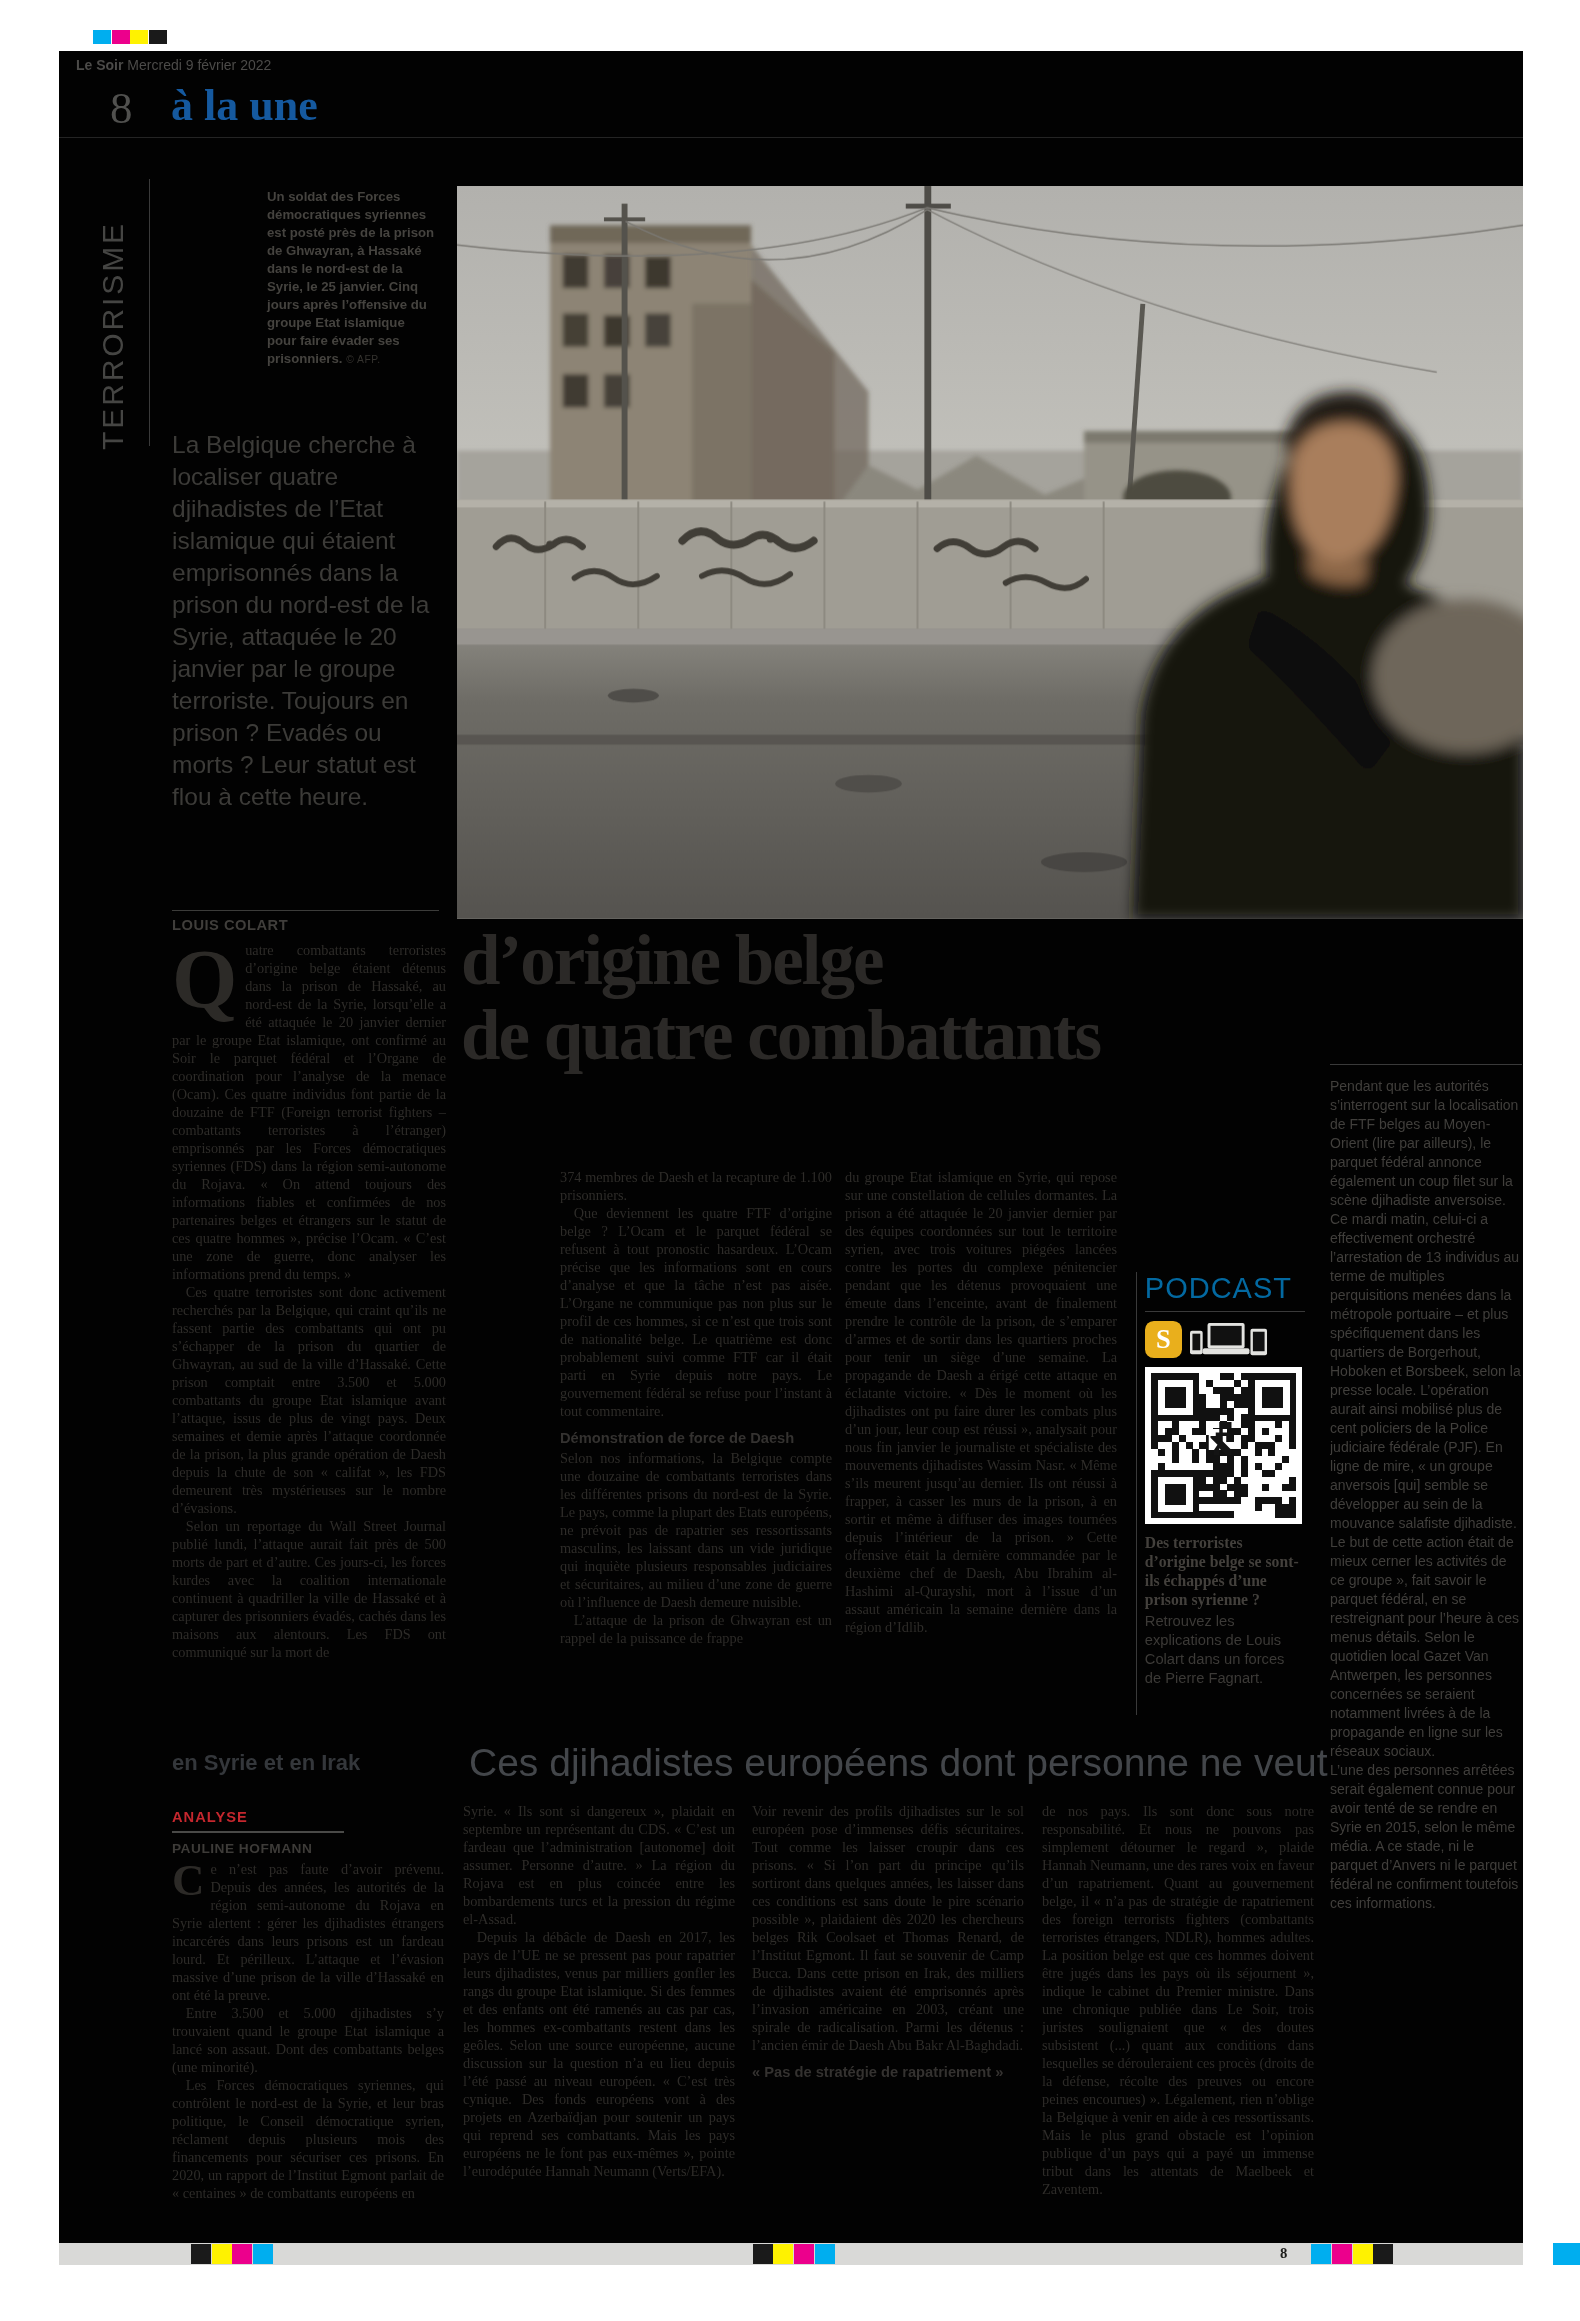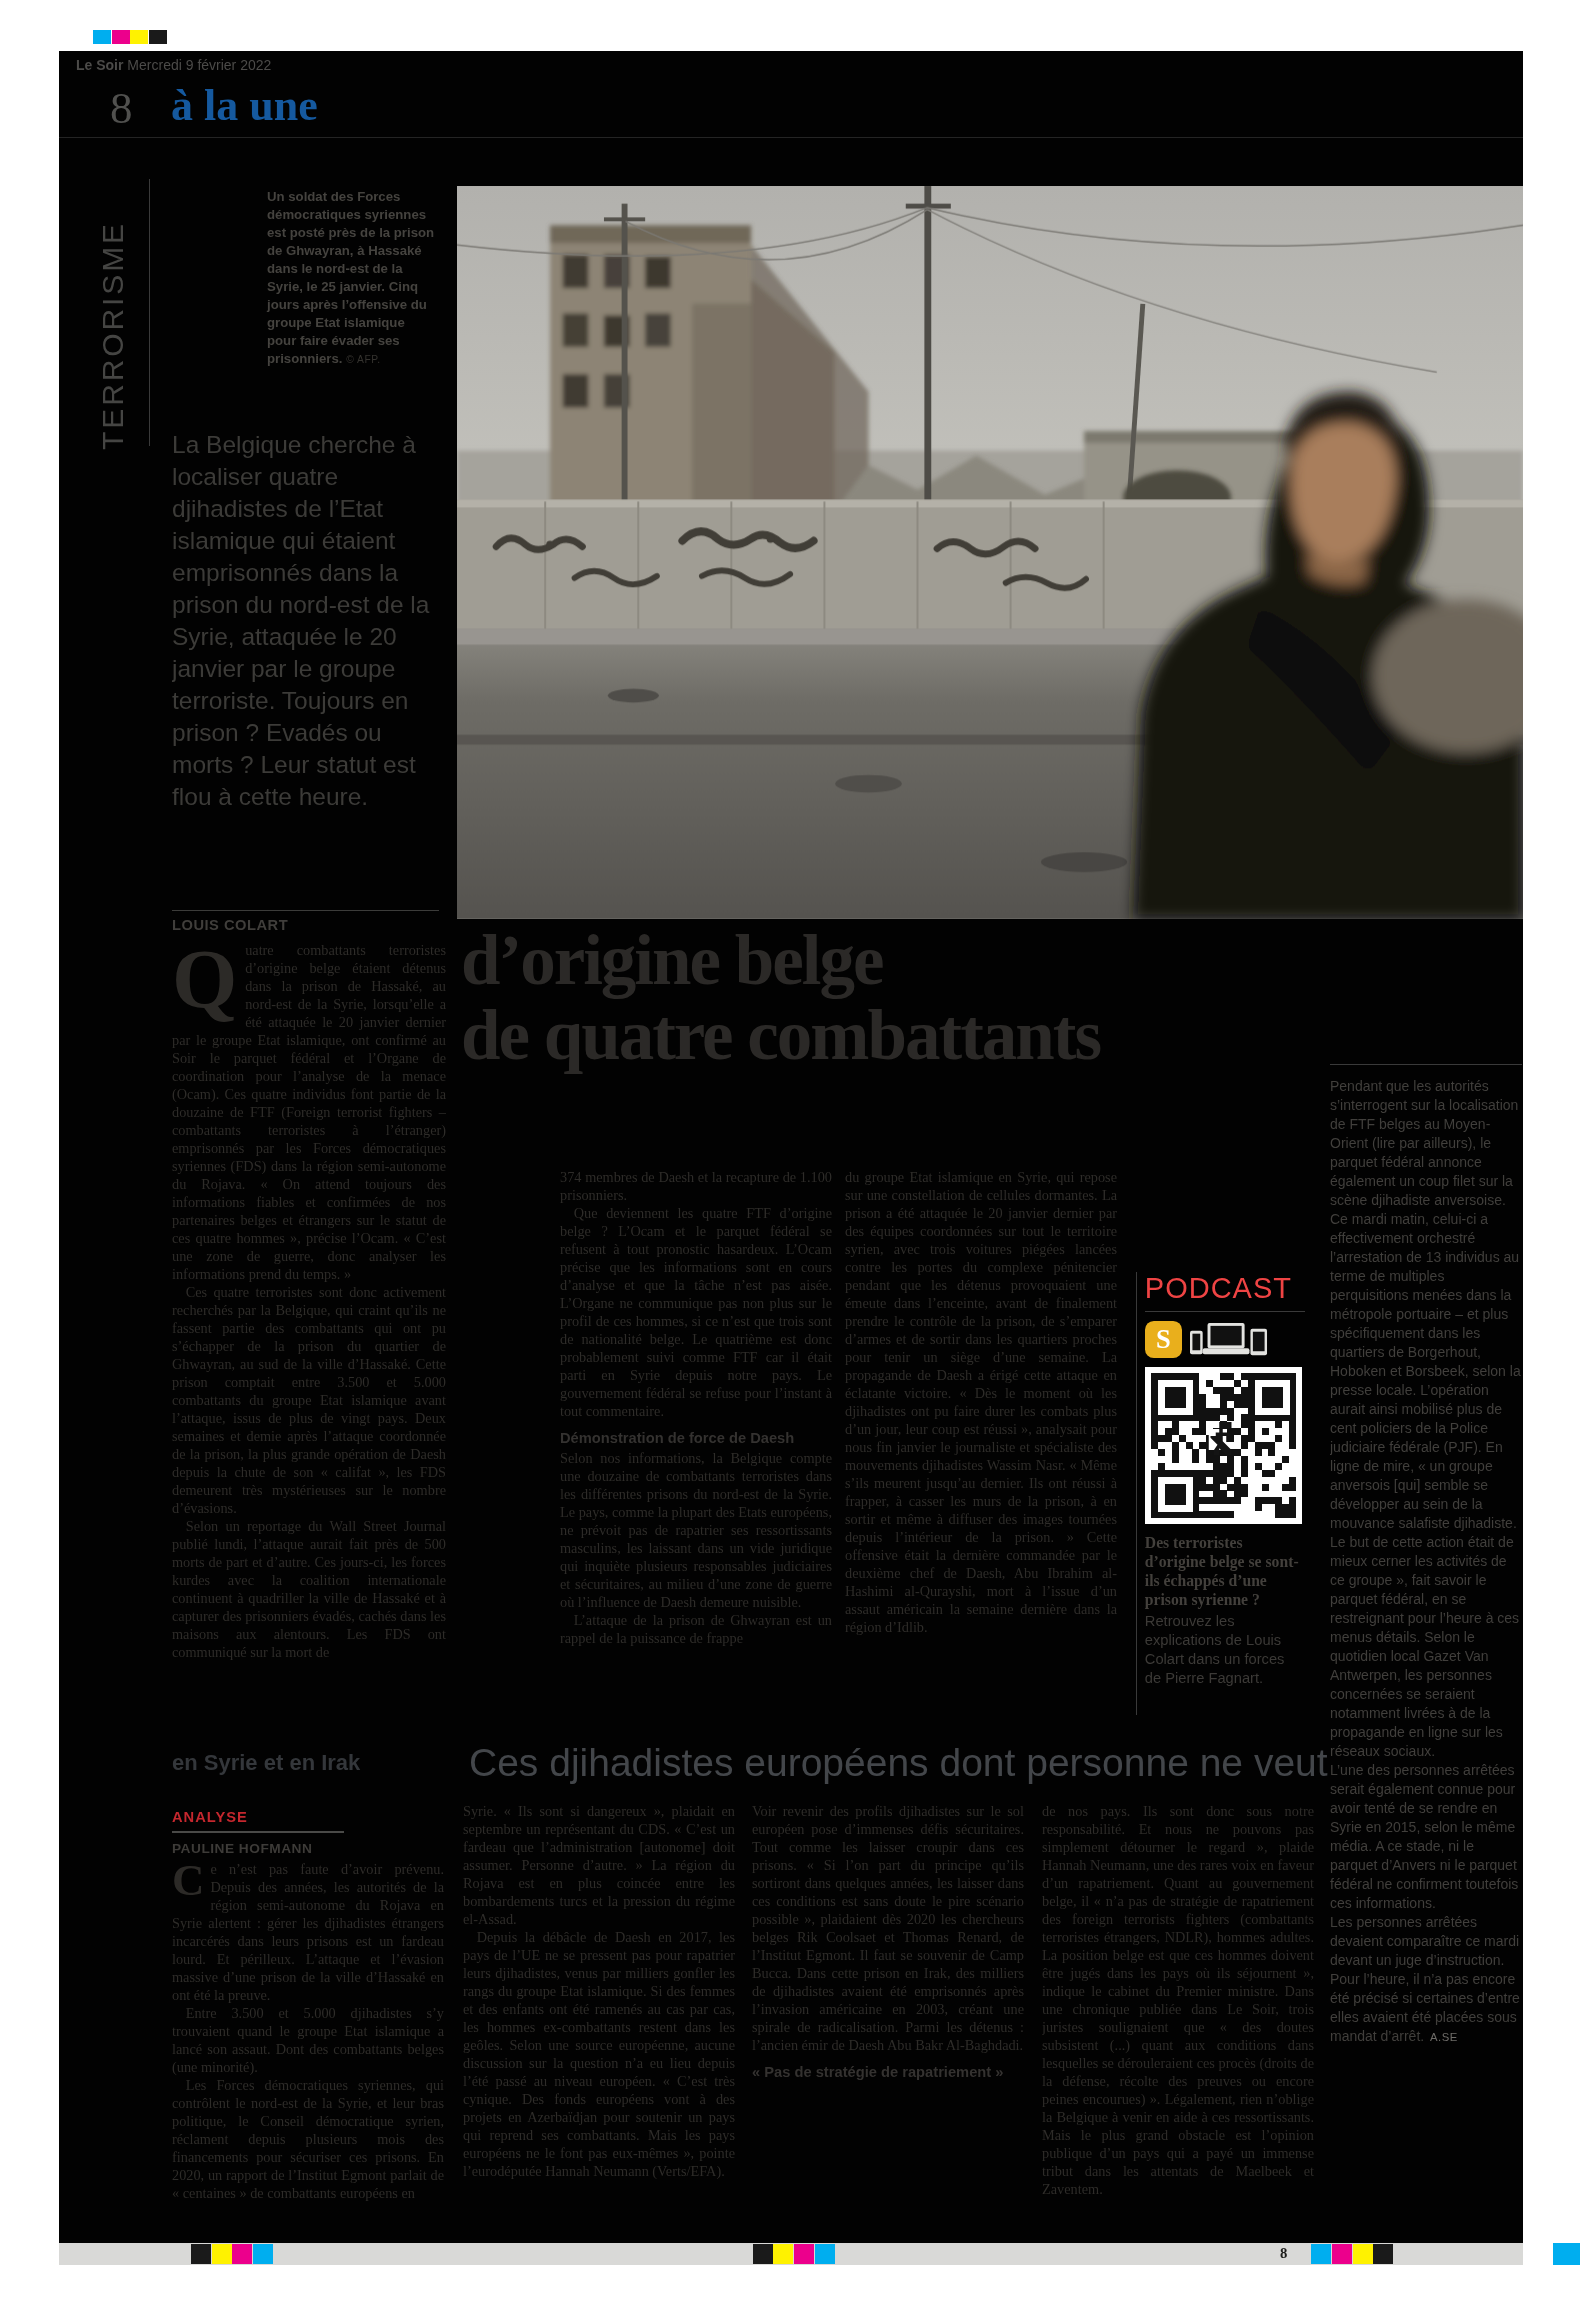--- a/index.html
+++ b/index.html
@@ -37,21 +37,21 @@
   .subhead{margin:8.8px 0 2px 0;text-indent:0;font-family:"Liberation Sans",sans-serif;font-weight:bold;
            font-size:14.7px;color:#343230;}
   .dropcap{float:left;font-family:"Liberation Serif",serif;font-weight:bold;font-size:84px;line-height:69px;
            padding:3.9px 7.8px 0 0;color:#2c2a27;}
   .a2 .dropcap{font-size:45px;line-height:37px;padding:2px 5.9px 0 0;}
   .c-main1{left:172px;top:941px;width:274px;height:780px;}
   .c-main2{left:560px;top:1168px;width:272px;height:553px;}
   .c-main3{left:845px;top:1168px;width:272px;height:553px;}
   
   .podcast-box{left:1136px;top:1272px;width:169px;height:443px;border-left:1px solid #3a3a3a;padding-left:7.8px;}
-  .podcast-h{font-size:29px;letter-spacing:1px;color:#ef4444;}
+  .podcast-h{font-size:29px;letter-spacing:1px;color:#0369a1;}
   .podcast-rule{margin-top:5.9px;width:160px;height:1px;background:#3a3a3a;}
   .podcast-icons{margin-top:8.8px;display:flex;align-items:flex-start;gap:7.8px;height:39px;}
   .s-icon{width:37px;height:37px;border-radius:8.8px;background:#e9af1c;display:flex;align-items:center;justify-content:center;}
   .s-icon span{font-family:"Liberation Serif",serif;font-weight:bold;font-size:26.5px;color:#ffffff;}
   .qr{margin-top:7.8px;width:145px;height:145px;background:#ffffff;padding:5.9px;position:relative;}
   .qr-grid{position:relative;width:145px;height:145px;}
   .qr-cell{position:absolute;background:#111111;}
   .qr-dino{position:absolute;left:55px;top:53px;}
   .podcast-title{margin-top:8.8px;width:159px;font-family:"Liberation Serif",serif;font-weight:bold;
                  font-size:15.7px;line-height:19px;color:#43403c;}
@@ -410,23 +410,20 @@
       </svg>
     </div>
     <div class="podcast-title">Des terroristes d’origine belge se sont-ils échappés d’une prison syrienne ?</div>
     <div class="podcast-text">Retrouvez les explications de Louis Colart dans un forces de Pierre Fagnart.</div>
   </div>
 
   <div class="abs sidebar">
     <div class="sidebar-rule"></div>
     <p class="sb-p">Pendant que les autorités s’interrogent sur la localisation de FTF belges au Moyen-Orient (lire par ailleurs), le parquet fédéral annonce également un coup filet sur la scène djihadiste anversoise. Ce mardi matin, celui-ci a effectivement orchestré l’arrestation de 13 individus au terme de multiples perquisitions menées dans la métropole portuaire – et plus spécifiquement dans les quartiers de Borgerhout, Hoboken et Borsbeek, selon la presse locale. L’opération aurait ainsi mobilisé plus de cent policiers de la Police judiciaire fédérale (PJF). En ligne de mire, « un groupe anversois [qui] semble se développer au sein de la mouvance salafiste djihadiste. Le but de cette action était de mieux cerner les activités de ce groupe », fait savoir le parquet fédéral, en se restreignant pour l’heure à ces menus détails. Selon le quotidien local Gazet Van Antwerpen, les personnes concernées se seraient notamment livrées à de la propagande en ligne sur les réseaux sociaux.</p>
     <p class="sb-p">L’une des personnes arrêtées serait également connue pour avoir tenté de se rendre en Syrie en 2015, selon le même média. A ce stade, ni le parquet d’Anvers ni le parquet fédéral ne confirment toutefois ces informations.</p>
-    <p class="sb-p">
-      <span>Les personnes arrêtées devaient comparaître ce mardi devant un juge d’instruction. Pour l’heure, il n’a pas encore été précisé si certaines d’entre elles avaient été placées sous mandat d’arrêt.</span><span class="sig">A.SE</span>
-    </p>
   </div>
 
   <div class="abs a2-kicker">en Syrie et en Irak</div>
   <div class="abs a2-headline">Ces djihadistes européens dont personne ne veut</div>
   <div class="abs a2-label">ANALYSE</div>
   <div class="abs a2-label-rule"></div>
   <div class="abs a2-byline">PAULINE HOFMANN</div>
   <div class="abs sercol a2 c-a2-1">
       <p class="para flush"><span class="dropcap">C</span>e n’est pas faute d’avoir prévenu. Depuis des années, les autorités de la région semi-autonome du Rojava en Syrie alertent : gérer les djihadistes étrangers incarcérés dans leurs prisons est un fardeau lourd. Et périlleux. L’attaque et l’évasion massive d’une prison de la ville d’Hassaké en ont été la preuve.</p>
       <p class="para">Entre 3.500 et 5.000 djihadistes s’y trouvaient quand le groupe Etat islamique a lancé son assaut. Dont des combattants belges (une minorité).</p>

